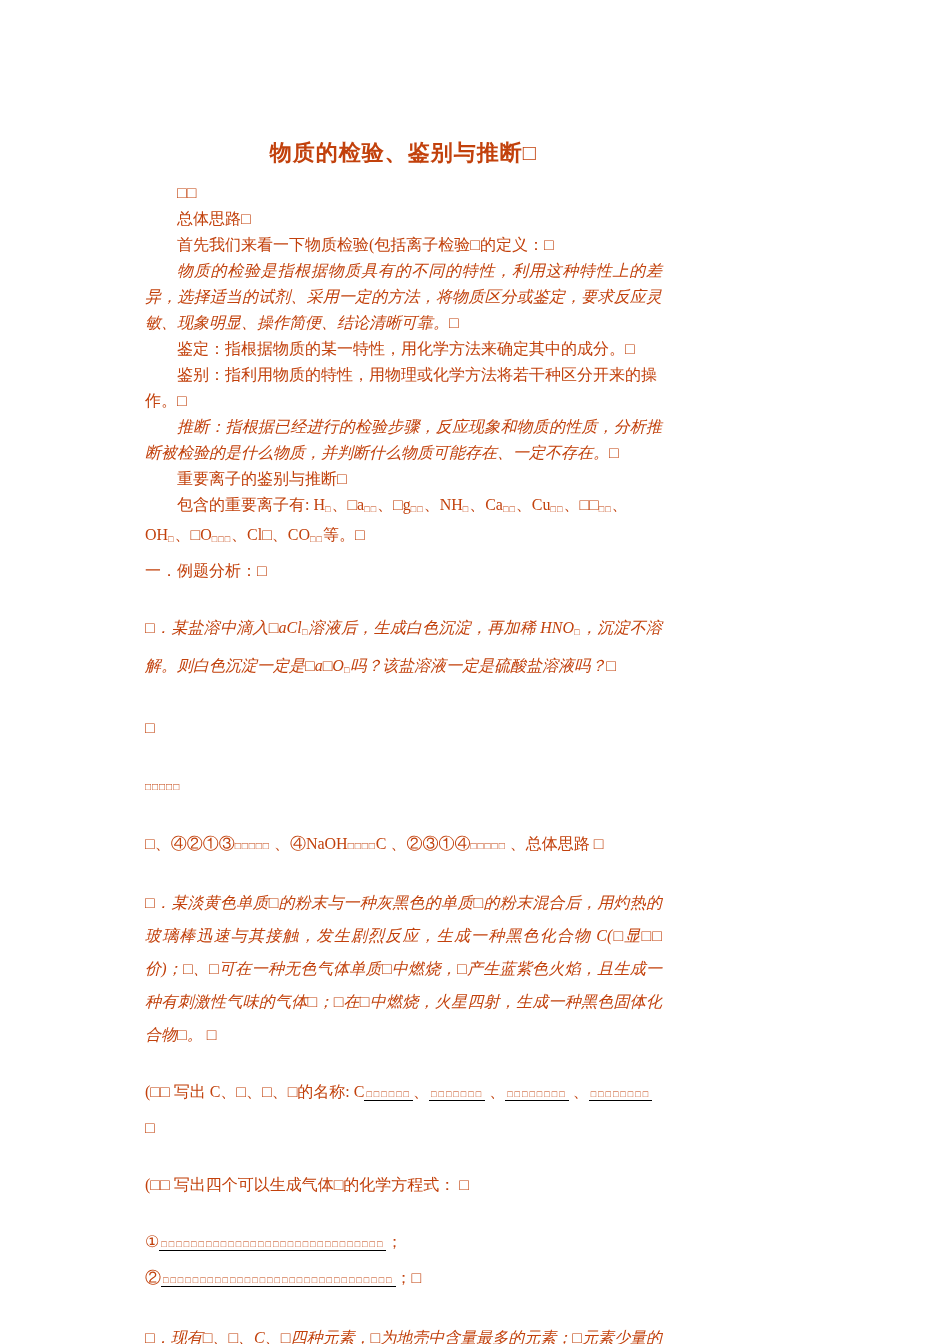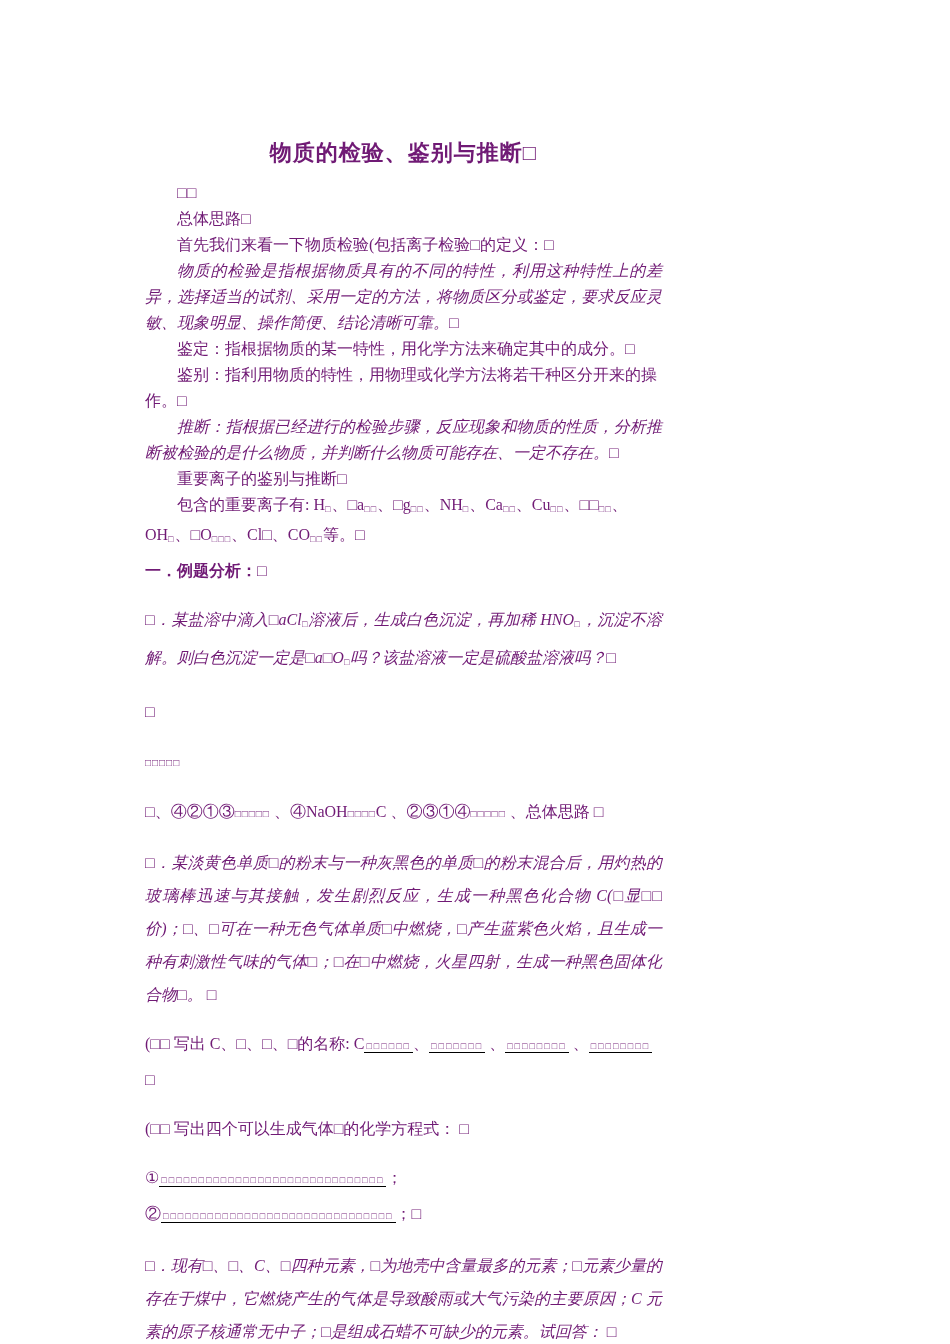--- a/index.html
+++ b/index.html
@@ -2,43 +2,43 @@
 <html><head>
 <meta charset="utf-8">
 <style>
   * { box-sizing: border-box; }
   html, body { margin: 0; padding: 0; }
   body { background: #ffffff; }
   .page {
     width: 802px;
     height: 1344px;
     background: #ffffff;
-    color: #701a75;
+    color: #c2410c;
     font-family: "Liberation Serif", "DejaVu Serif", serif;
     overflow: hidden;
   }
   .content {
     padding: 138px 140px 0 145px;
   }
   .doc-title {
     font-size: 22px;
     font-weight: 700;
     text-align: center;
     letter-spacing: 1px;
     margin: 0 0 12px 0;
   }
   .para {
     font-size: 16px;
     line-height: 26px;
     margin: 0;
   }
   .para.indent { text-indent: 2em; }
   .para.just { text-align: justify; font-style: italic; }
-  .para.sec { line-height: 33px; margin-top: 16px; }
-  .para.sec-first { margin-top: 2px; font-weight: bold; }
+  .para.sec { line-height: 33px; margin-top: 24px; }
+  .para.sec-first { margin-top: 2px; }
   .run.sub {
     font-size: 9px;
     vertical-align: -2px;
     letter-spacing: 1px;
   }
   .run.sm {
     font-size: 10px;
     letter-spacing: 1px;
   }
   .run.blank {

